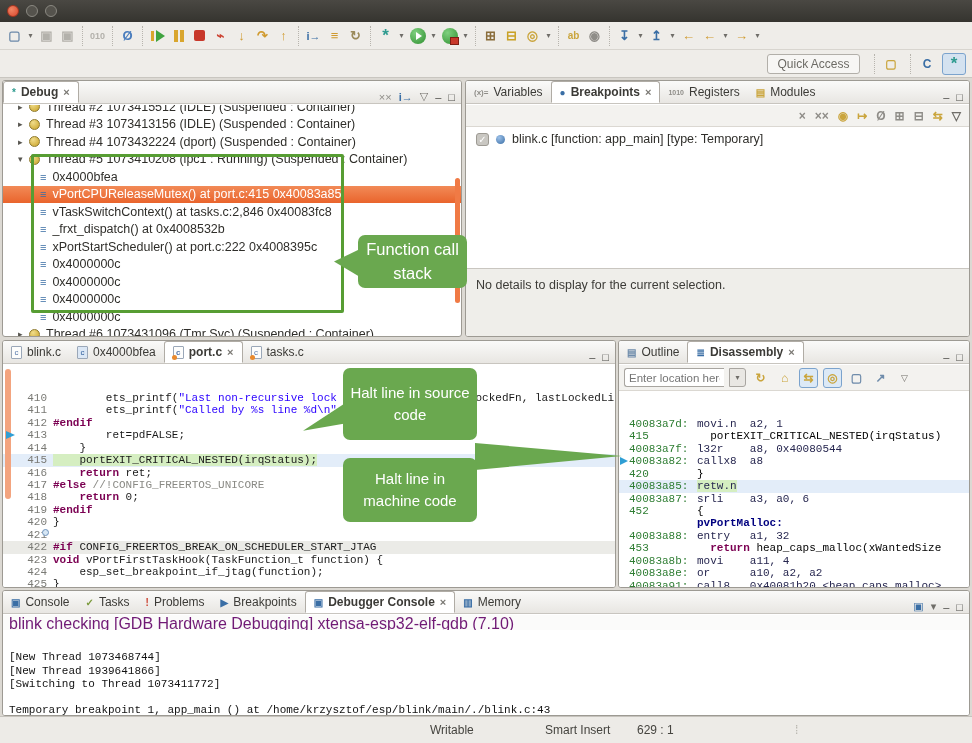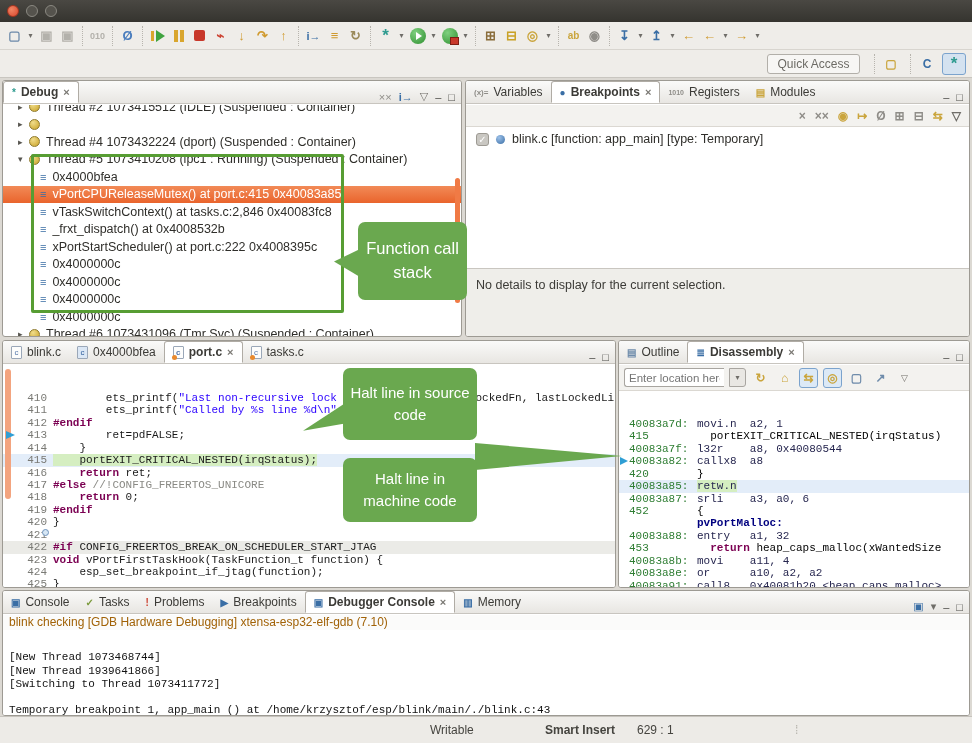--- a/index.html
+++ b/index.html
@@ -123,42 +123,42 @@
   .drow.cur { background:#e3edf9; }
   .dleft { position:absolute; left:10px; color:#2e7d32; }
   .di { color:#26264f; } .dsrc { color:#000; } .dkw { color:#7b0052; font-weight:bold; }
   .dlab { color:#00007f; font-weight:bold; } .dhl { background:#d5eec1; }
   .dipar { position:absolute; left:1px; top:66px; width:0; height:0;
            border-left:8px solid #2f9ed4; border-top:4px solid transparent; border-bottom:4px solid transparent; }
 
   
   #console-panel { left:2px; top:590px; width:968px; height:126px; }
   .cinfo { position:absolute; top:24px; left:0; right:0; height:15px; background:#fbfbfa;
-           font-size:12px; color:#a16207; padding:0 6px; white-space:nowrap; }
+           font-size:16px; color:#701a75; padding:0 6px; white-space:nowrap;text-decoration:underline; }
   .cbody { position:absolute; top:39px; left:0; right:0; bottom:0; background:#fff; overflow:hidden;
            font:11px/13.2px "Liberation Mono",monospace; white-space:pre; padding-left:6px; }
   .klines { margin-top:-5px; color:#111; }
 
   
   .statusbar { position:absolute; left:0; top:716px; width:972px; height:27px; background:#edebe7;
                border-top:1px solid #c6c3bd; font-size:12px; color:#45443f; }
   .statusbar span { position:absolute; top:6px; }
-  .st-writable { left:430px; } .st-insert { left:545px;font-weight:bold; } .st-pos { left:637px; }
+  .st-writable { left:430px; } .st-insert { left:545px; } .st-pos { left:637px; }
   .st-handle { left:795px; color:#b8b5af; letter-spacing:1px; }
 
   
   .callout { position:absolute; background:#6aa84f; color:#fff; border-radius:7px; z-index:10;
              display:flex; align-items:center; justify-content:center; text-align:center;
              font-size:15px; line-height:1.45; padding:2px 6px; }
   .callout.big { font-size:16.5px; }
   .tail { position:absolute; background:#6aa84f; z-index:9; }
   .tail.stack { left:334px; top:249px; width:26px; height:28px; clip-path:polygon(100% 0,100% 100%,0 45%); }
   .tail.src { left:303px; top:402px; width:42px; height:30px; clip-path:polygon(100% 4%,100% 72%,0 96%); }
   .tail.mach { left:475px; top:443px; width:147px; height:27px; clip-path:polygon(0 0,0 100%,100% 48%); }
-  .co-stack { left:358px; top:222px; width:109px; height:78px; }
+  .co-stack { left:358px; top:235px; width:109px; height:53px; }
   .co-src   { left:343px; top:368px; width:134px; height:72px; }
   .co-mach  { left:343px; top:458px; width:134px; height:64px; }
 </style>
 </head>
 <body>
 
 <div class="win">
 
   <div class="titlebar">
     <span class="wc close"></span>
@@ -250,20 +250,21 @@
     </div>
     <div class="tree" id="debug-tree">
         <div class="trow clip">
           <span class="ar">▸</span>
           <span class="thic"></span>
           <span>Thread #2 1073415512 (IDLE) (Suspended : Container)</span>
         </div>
         <div class="trow">
           <span class="ar">▸</span>
           <span class="thic"></span>
+          <span>Thread #3 1073413156 (IDLE) (Suspended : Container)</span>
         </div>
         <div class="trow">
           <span class="ar">▸</span>
           <span class="thic"></span>
           <span>Thread #4 1073432224 (dport) (Suspended : Container)</span>
         </div>
         <div class="trow">
           <span class="ar">▾</span>
           <span class="thic"></span>
           <span>Thread #5 1073410208 (ipc1 : Running) (Suspended : Container)</span>

